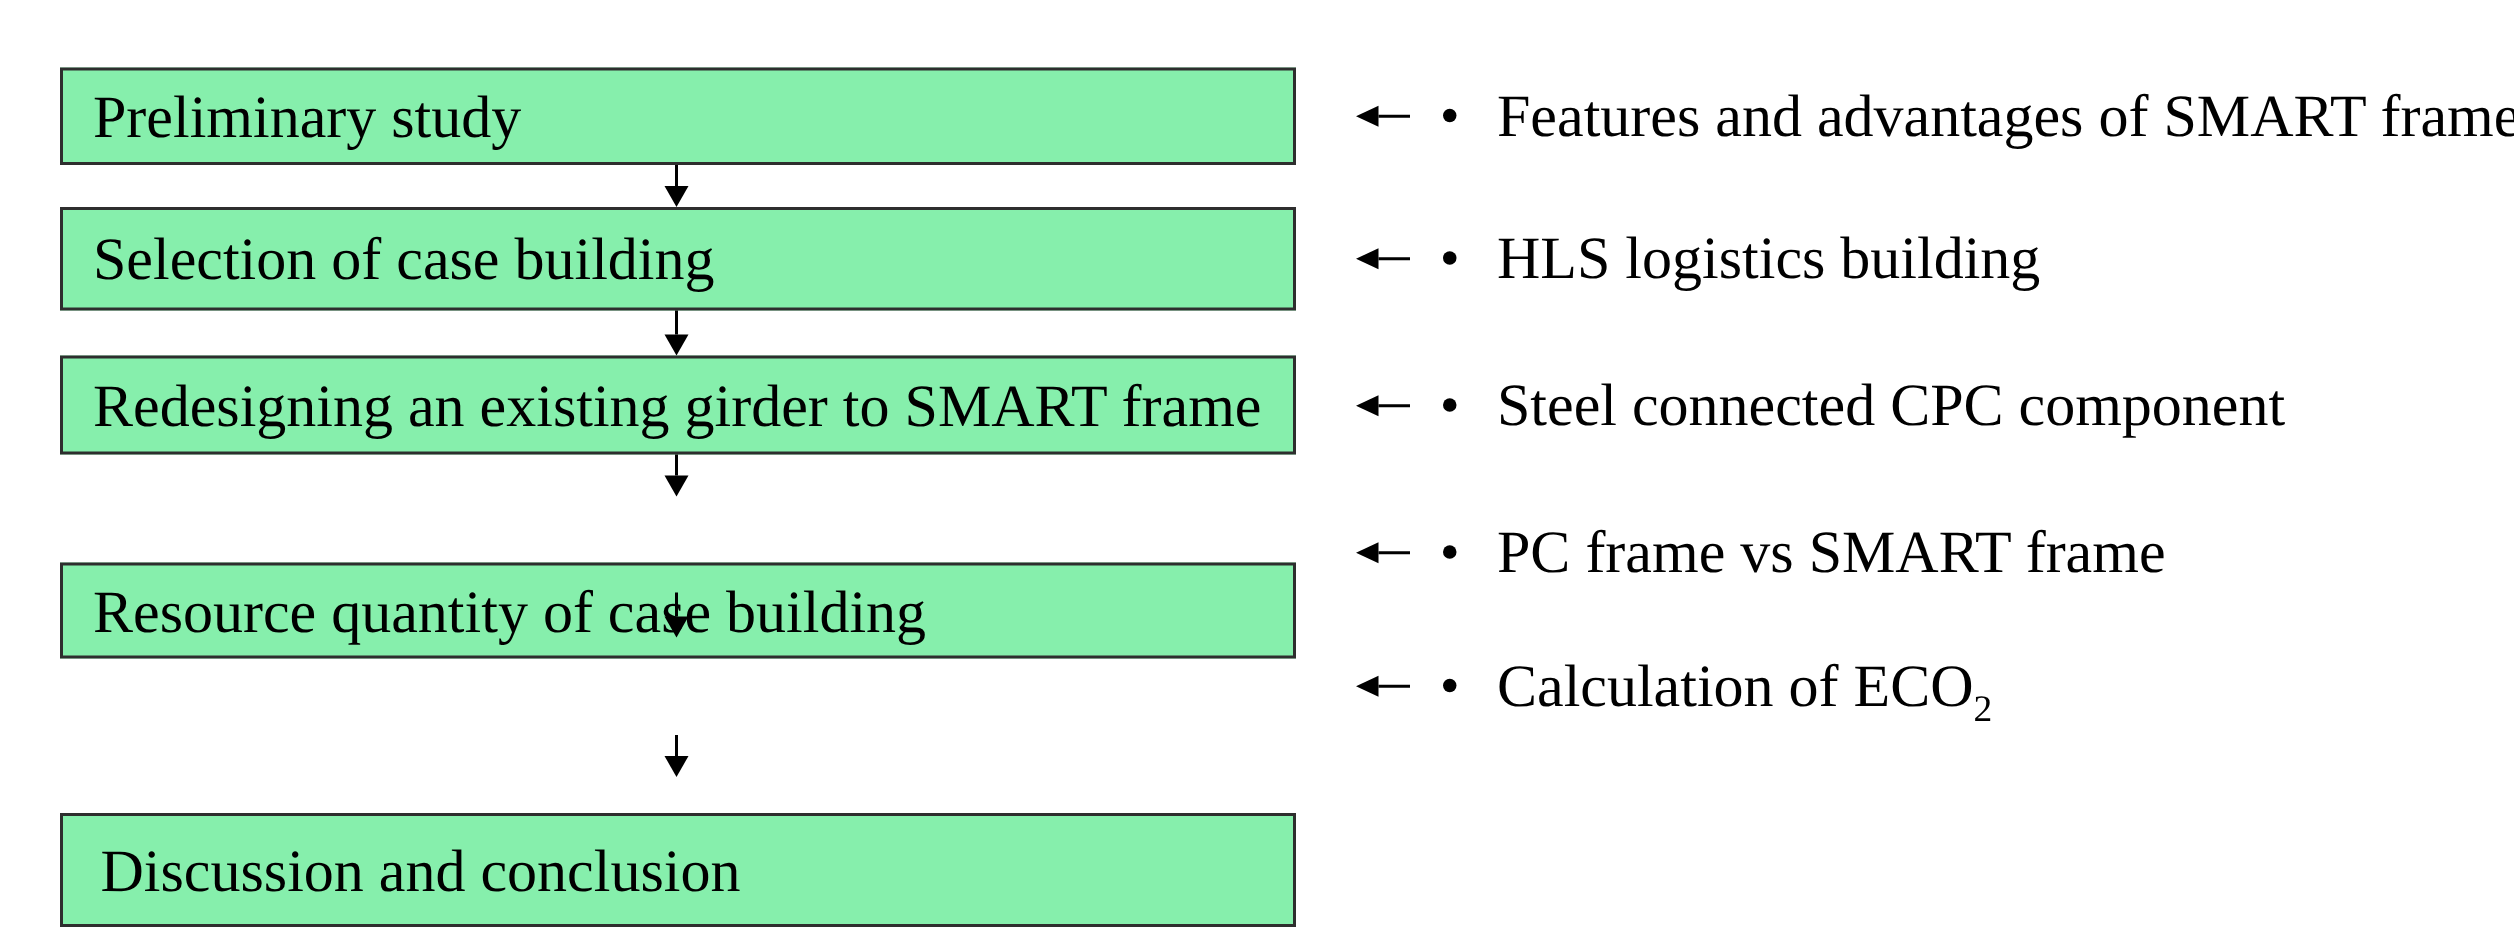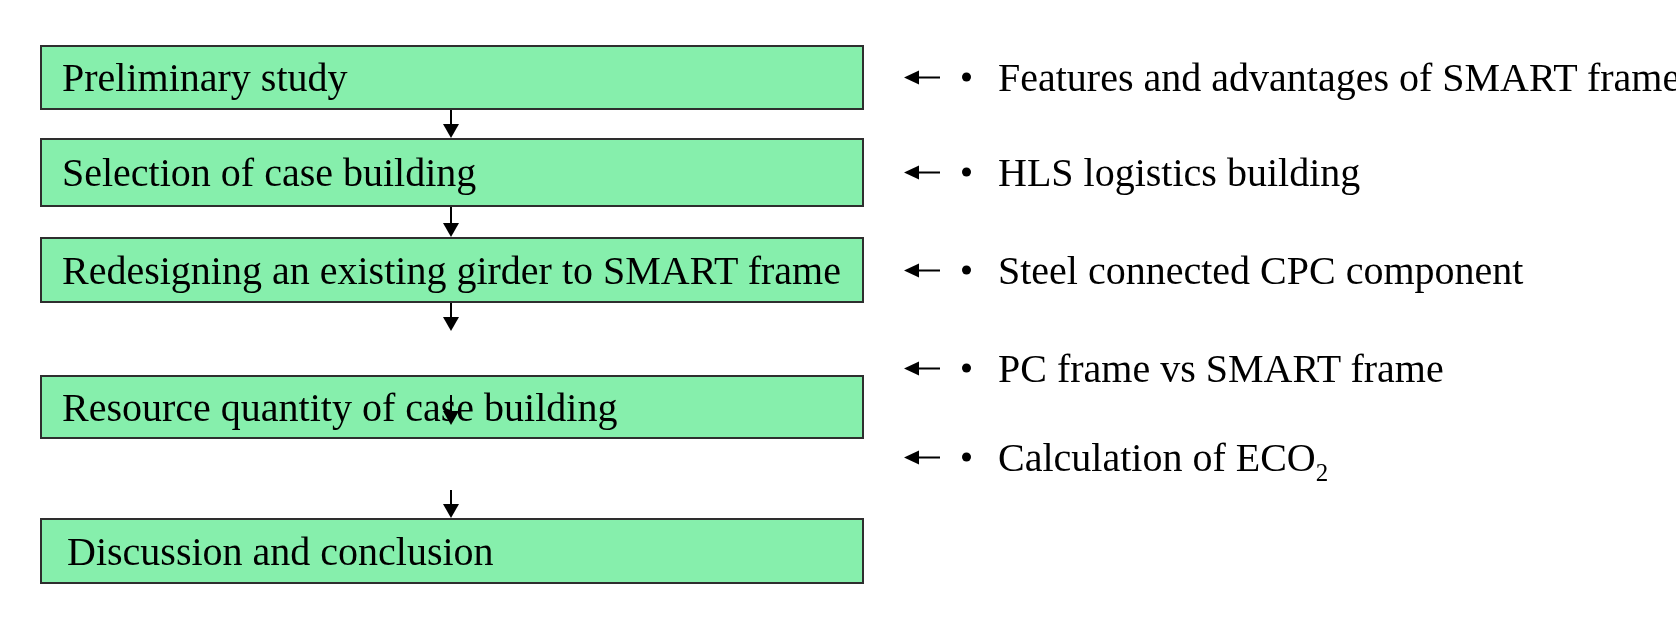--- a/index.html
+++ b/index.html
@@ -97,21 +97,21 @@
       <span></span>
   </div>
 
   <div class="fbox" style="top:347px;height:64px;margin-top:28px;">
     <span>Resource quantity of case building</span>
       <span class="subscript"></span>
       <span></span>
   </div>
 
 
-  <div class="fbox" style="top:518px;height:66px;padding-left:25px;">
+  <div class="fbox" style="top:542px;height:76px;padding-left:25px;">
     <span>Discussion and conclusion</span>
       <span class="subscript"></span>
       <span></span>
   </div>
 
   <div class="vconn" style="top:110px;">
     <div class="vline" style="height:14px;"></div>
     <div class="vhead"></div>
   </div>
   <div class="vconn" style="top:207px;">

